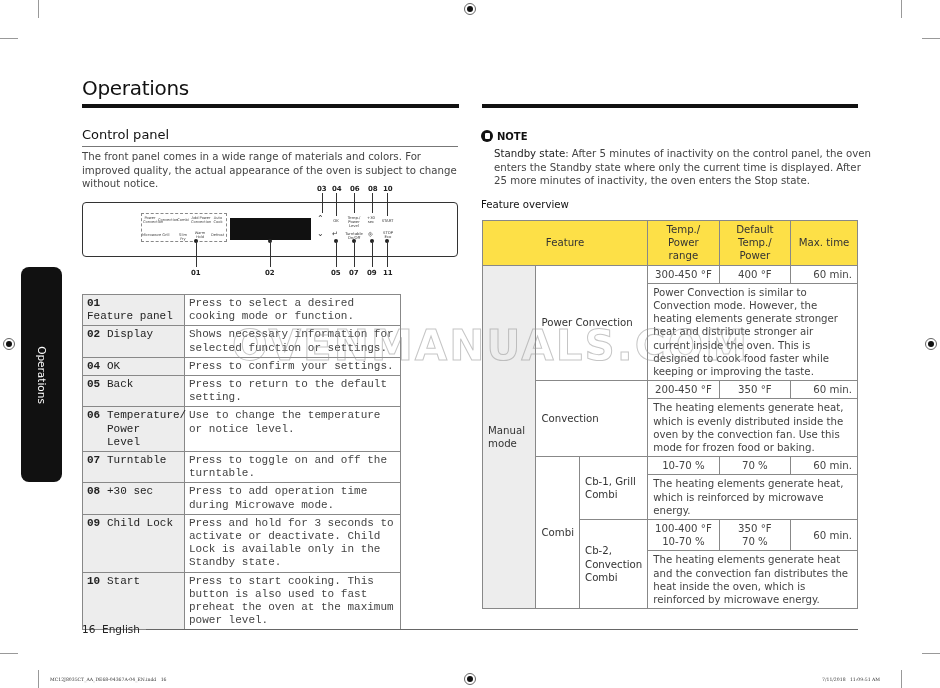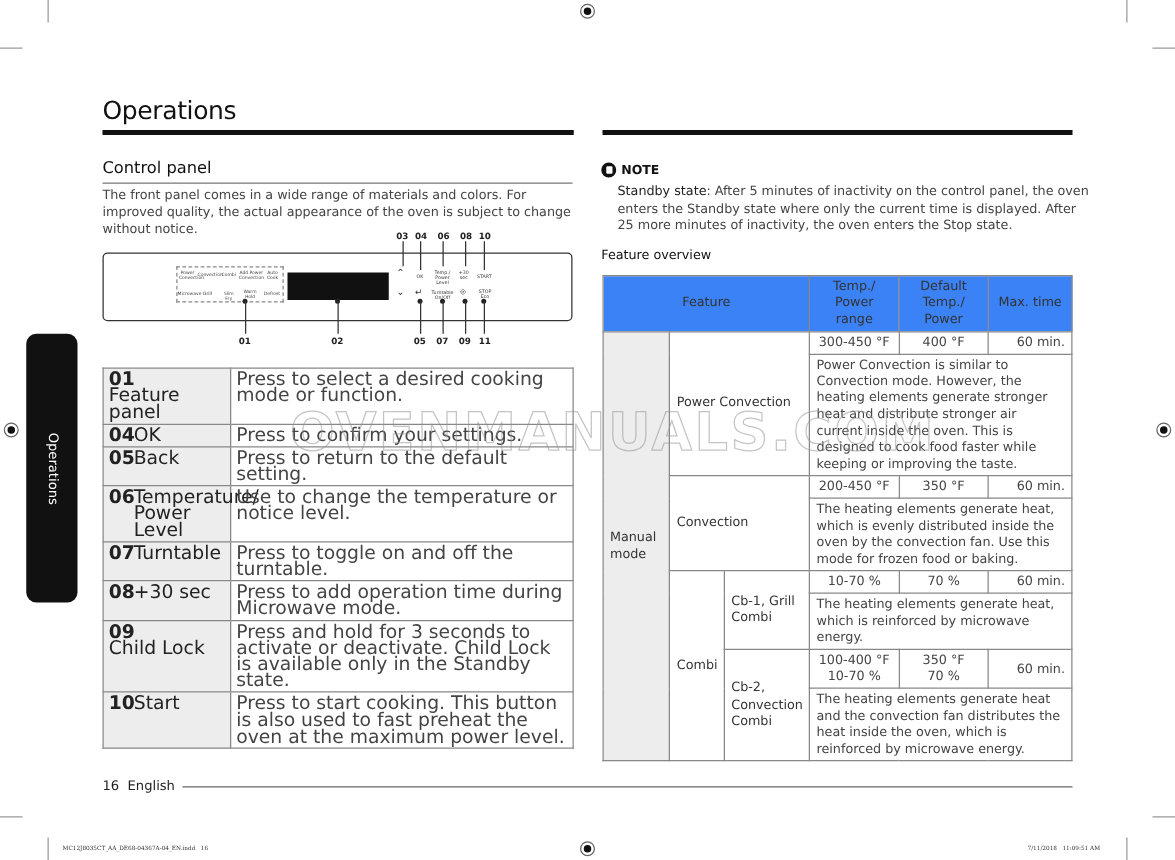--- a/index.html
+++ b/index.html
@@ -27,36 +27,36 @@
   .feat-item { position: absolute; font-size: 3.6px; line-height: 4px; color: #444; text-align: center; }
   .display { position: absolute; left: 230px; top: 218px; width: 81px; height: 22px; background: #111; }
   .btn-lbl { position: absolute; font-size: 3.8px; line-height: 4.2px; color: #333; text-align: center; }
   .btn-glyph { position: absolute; font-size: 8px; color: #333; line-height: 8px; }
   .callout-num { position: absolute; font-size: 7px; font-weight: bold; color: #222; }
   .leader { position: absolute; width: 1px; background: #333; }
   .dot { position: absolute; width: 4px; height: 4px; border-radius: 50%; background: #222; }
 
   
   table { border-collapse: collapse; }
-  .ctrl-table { position: absolute; left: 82px; top: 294px; width: 377px; font-size: 15px; color: #444; }
+  .ctrl-table { position: absolute; left: 82px; top: 294px; width: 319px; font-size: 11px; color: #444; font-family: Liberation Mono, monospace; }
   .ctrl-table td { border: 1px solid #888; padding: 2px 4px; vertical-align: top; line-height: 13.2px; }
   .ctrl-table td.k { width: 102px; background: #ededed; color: #222; }
   .ctrl-table td.k b { font-weight: bold; display: inline-block; width: 20px; }
   .ctrl-table td.k .nm { display: inline-block; vertical-align: top; }
 
   .note { position: absolute; left: 481px; top: 130px; font-size: 10px; font-weight: bold; color: #111; display: flex; align-items: center; gap: 4px; }
   .note-icon { width: 12px; height: 12px; border-radius: 50%; background: #111; position: relative; }
   .note-icon::after { content: ""; position: absolute; left: 3.5px; top: 3px; width: 5px; height: 6px; background: #fff; border-radius: 1px; }
   .note-text { position: absolute; left: 454px; top: 147px; width: 380px; font-size: 10.2px; line-height: 13.5px; color: #444; margin-left: 40px; }
   .note-text .lead { color: #222; }
   .fo-title { position: absolute; left: 481px; top: 199px; font-size: 10.2px; color: #111; }
 
   .feat-table { position: absolute; left: 482px; top: 220px; width: 376px; font-size: 10.2px; color: #444; }
   .feat-table td, .feat-table th { border: 1px solid #888; padding: 2px 5px; line-height: 13.2px; }
-  .feat-table th { background: #3b82f6; font-weight: normal; color: #333; text-align: center; vertical-align: middle; }
+  .feat-table th { background: #fde047; font-weight: normal; color: #333; text-align: center; vertical-align: middle; }
   .feat-table td.c { text-align: center; }
   .feat-table td.r { text-align: right; }
   .feat-table td.shade { background: #ededed; }
   .feat-table td.mid { vertical-align: middle; color: #333; }
 
   .watermark { position: absolute; left: 232px; top: 321px; font-size: 42px; font-weight: bold; letter-spacing: 2px; color: transparent; -webkit-text-stroke: 1px rgba(150,150,150,0.55); font-family: "DejaVu Sans", sans-serif; pointer-events: none; }
 
   .footer-page { position: absolute; left: 82px; top: 623px; font-size: 10.5px; color: #222; }
   .footer-rule { position: absolute; left: 146px; top: 629px; width: 712px; height: 1px; background: #666; }
   .slug-left { position: absolute; left: 50px; top: 677px; font-size: 4.6px; color: #333; font-family: "DejaVu Serif", serif; }
@@ -148,20 +148,24 @@
   <div class="callout-num" style="left:383px;top:269px;">11</div>
 </div>
 
 <table class="ctrl-table">
   <tbody>
     <tr>
       <td class="k"><b>01</b><span class="nm">Feature panel</span></td>
       <td>Press to select a desired cooking mode or function.</td>
     </tr>
     <tr>
+      <td class="k"><b>02</b><span class="nm">Display</span></td>
+      <td>Shows necessary information for selected function or settings.</td>
+    </tr>
+    <tr>
       <td class="k"><b>04</b><span class="nm">OK</span></td>
       <td>Press to confirm your settings.</td>
     </tr>
     <tr>
       <td class="k"><b>05</b><span class="nm">Back</span></td>
       <td>Press to return to the default setting.</td>
     </tr>
     <tr>
       <td class="k"><b>06</b><span class="nm" style="width:70px;">Temperature/ Power Level</span></td>
       <td>Use to change the temperature or notice level.</td>

